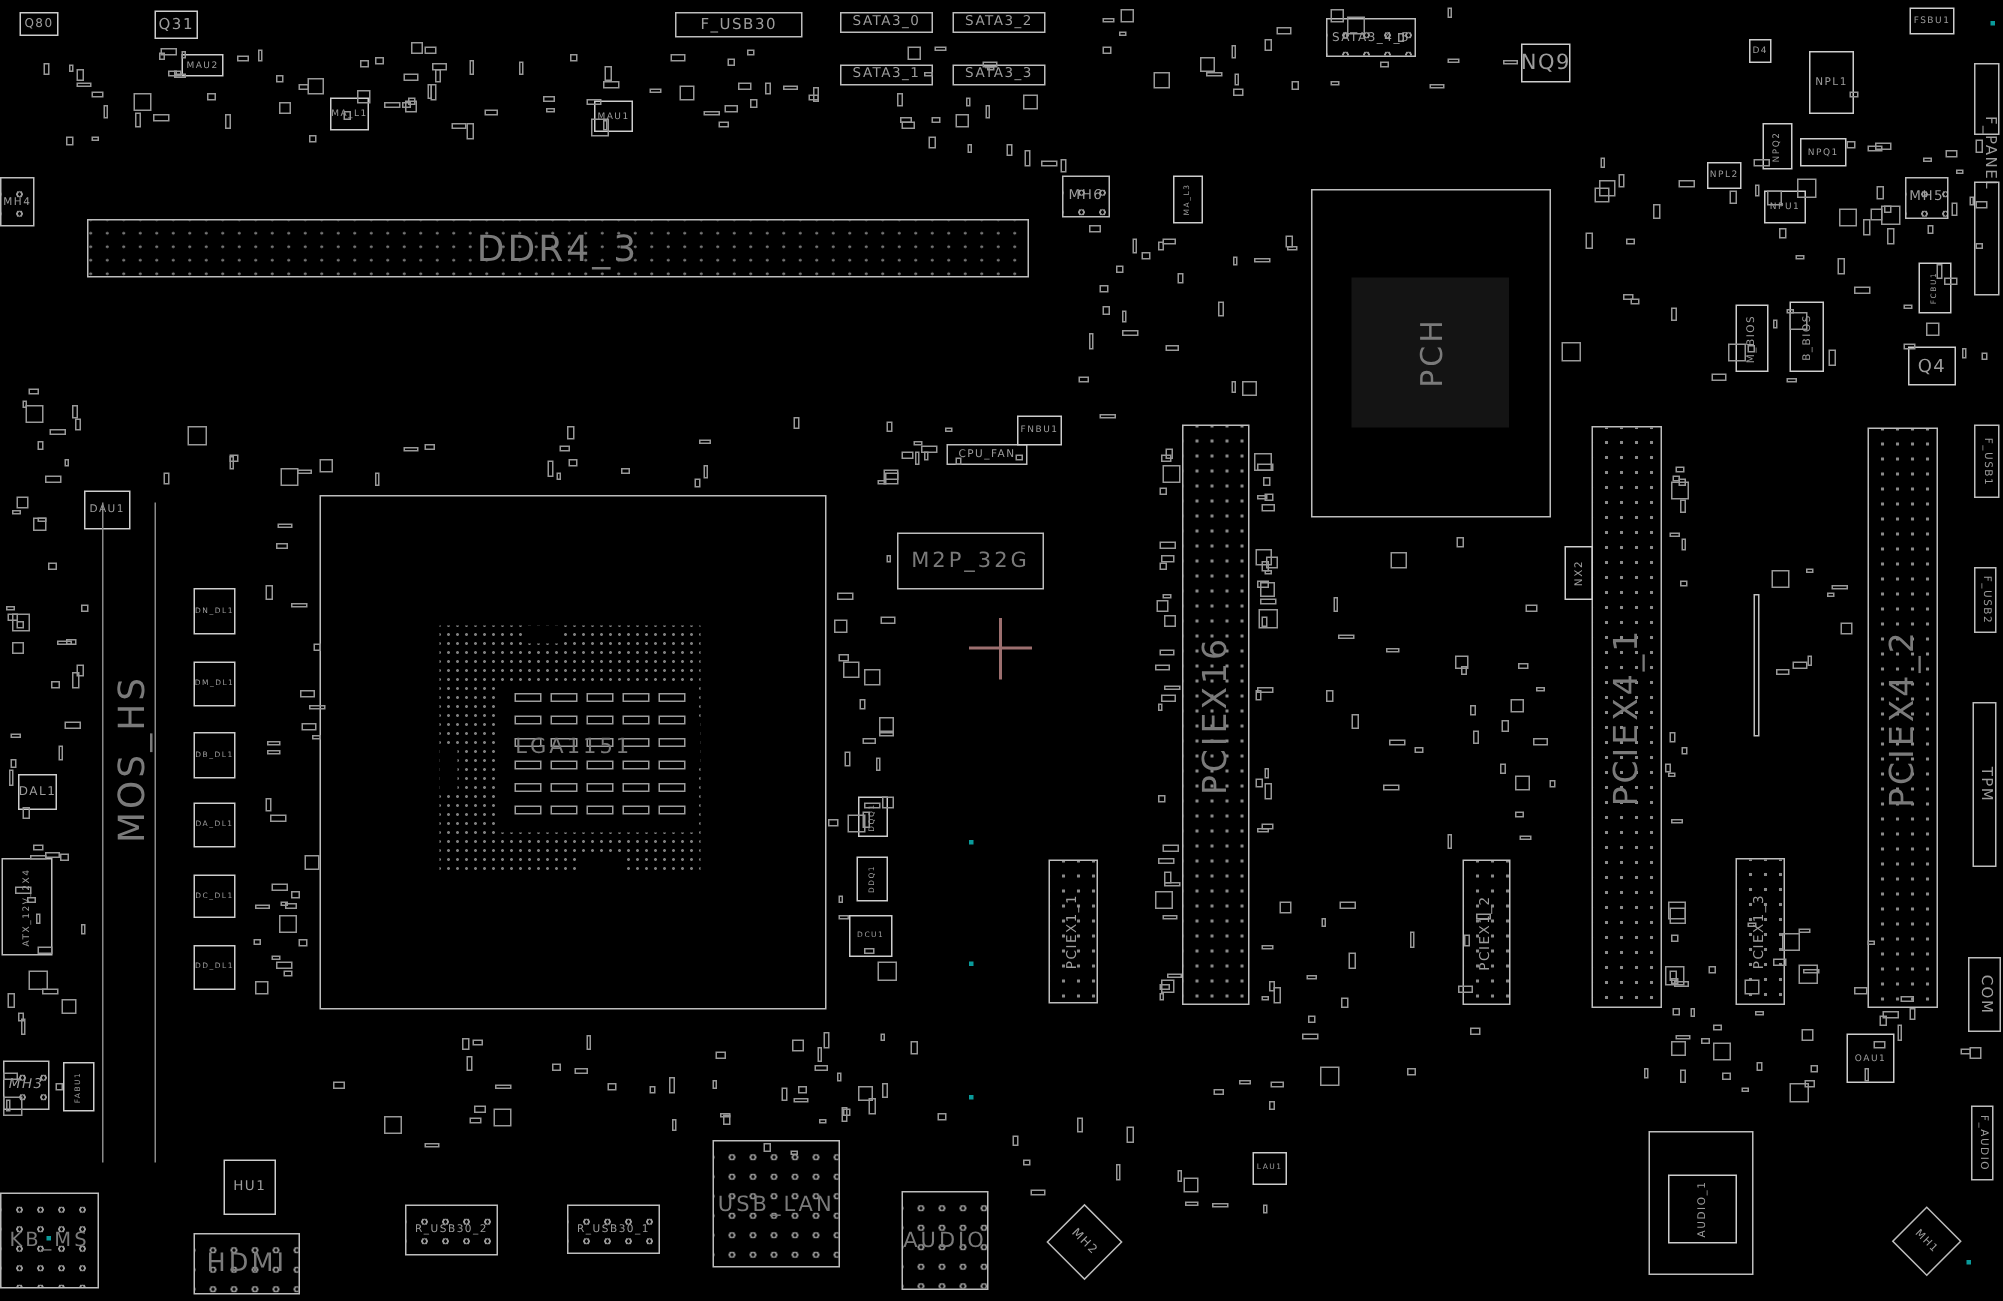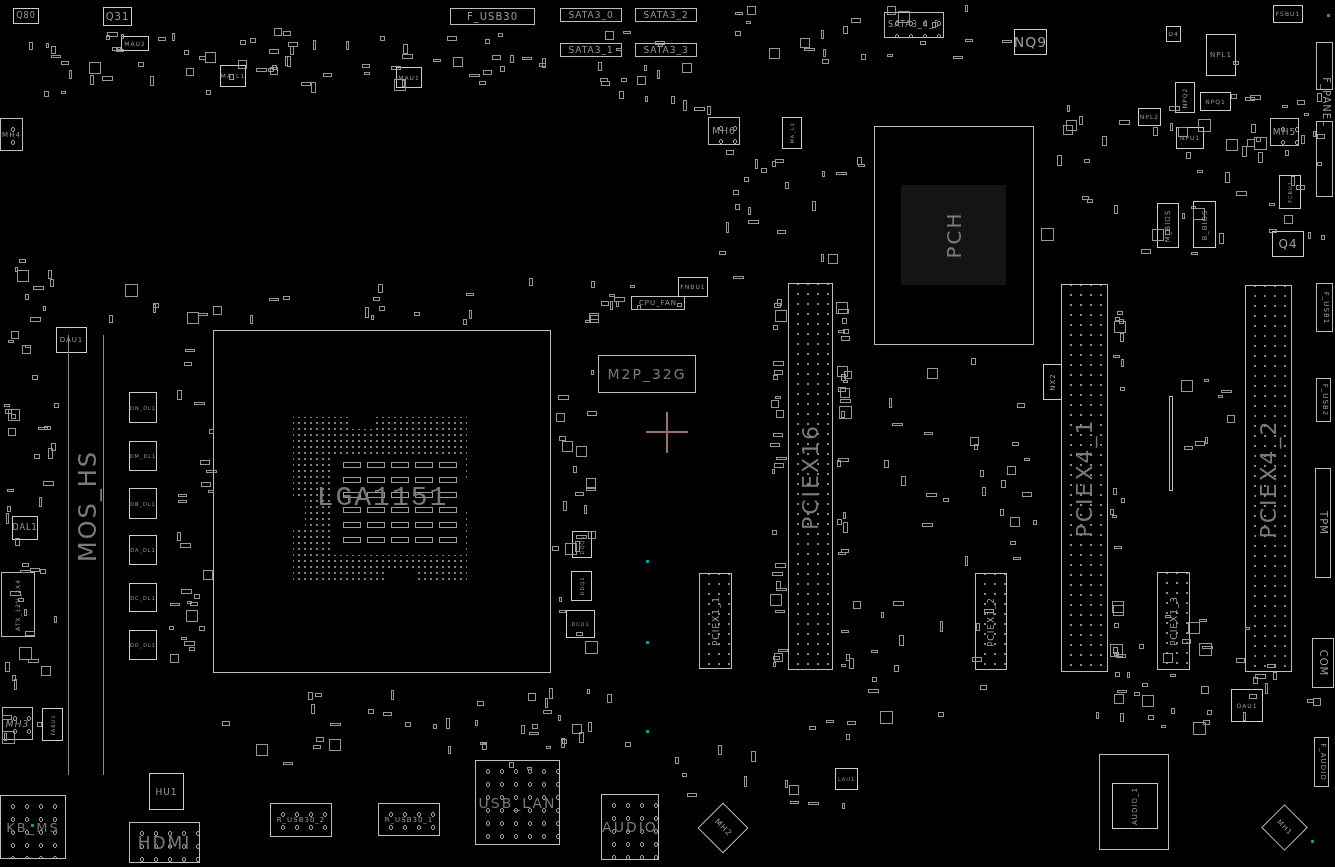--- a/index.html
+++ b/index.html
@@ -20,20 +20,23 @@
   .d3{background-image:radial-gradient(#9a9a9a 0.7px,transparent 1px);background-size:4px 4px;background-position:1px 1px;}
   .d4{background-image:radial-gradient(#757575 1px,transparent 1.35px);background-size:11px 9px;background-position:7px 4px;}
   .d5{background-image:radial-gradient(#8a8a8a 1px,transparent 1.35px);background-size:10px 10px;background-position:4px 5px;}
   .d6{background-image:radial-gradient(circle,transparent 1.1px,#9a9a9a 1.2px,#9a9a9a 2.1px,transparent 2.3px);background-size:14px 13px;background-position:5px 4px;}
   .dot{position:absolute;width:3px;height:3px;}
 </style>
 </head>
 <body>
 
 <div id="board">
+    <div class="comp ddr d4" style="left: 58px; top: 146px; width: 628px; height: 39px;">
+      <span class="lbl big" style="font-size: 24px;">DDR4_3</span>
+    </div>
     <div class="comp conn" style="left: 450px; top: 8px; width: 85px; height: 17px;">
       <span class="lbl" style="font-size: 10px;">F_USB30</span>
     </div>
     <div class="comp conn" style="left: 560px; top: 8px; width: 62px; height: 14px;">
       <span class="lbl" style="font-size: 9px;">SATA3_0</span>
     </div>
     <div class="comp conn" style="left: 635px; top: 8px; width: 62px; height: 14px;">
       <span class="lbl" style="font-size: 9px;">SATA3_2</span>
     </div>
     <div class="comp conn" style="left: 560px; top: 43px; width: 62px; height: 14px;">
@@ -270,21 +273,21 @@
       <div class="cell" style="left: 48px; top: 60px; width: 18px; height: 6px;"></div>
       <div class="cell" style="left: 72px; top: 60px; width: 18px; height: 6px;"></div>
       <div class="cell" style="left: 96px; top: 60px; width: 18px; height: 6px;"></div>
       <div class="cell" style="left: 0px; top: 75px; width: 18px; height: 6px;"></div>
       <div class="cell" style="left: 24px; top: 75px; width: 18px; height: 6px;"></div>
       <div class="cell" style="left: 48px; top: 75px; width: 18px; height: 6px;"></div>
       <div class="cell" style="left: 72px; top: 75px; width: 18px; height: 6px;"></div>
       <div class="cell" style="left: 96px; top: 75px; width: 18px; height: 6px;"></div>
     </div>
     <div class="comp text" style="left: 295px; top: 476px; width: 175px; height: 44px;">
-      <span class="lbl big" style="font-size: 28px; font-family: Liberation Mono, monospace;">LGA1151</span>
+      <span class="lbl big" style="font-size: 14px;">LGA1151</span>
     </div>
     <div class="comp box" style="left: 874px; top: 126px; width: 160px; height: 219px;"></div>
     <div class="comp pins d3" style="left: 901px; top: 185px; width: 105px; height: 100px; background: rgb(20, 20, 20);"></div>
     <div class="comp vtext" style="left: 901px; top: 185px; width: 105px; height: 100px;">
       <span class="lbl big" style="font-size: 20px; transform: translate(-50%, -50%) rotate(-90deg);">PCH</span>
     </div>
     <div class="comp vtext" style="left: 60px; top: 446px; width: 55px; height: 120px;">
       <span class="lbl big" style="font-size: 24px; transform: translate(-50%, -50%) rotate(-90deg);">MOS_HS</span>
     </div>
     <div class="comp line" style="left: 68px; top: 335px; width: 1px; height: 440px;"></div>

